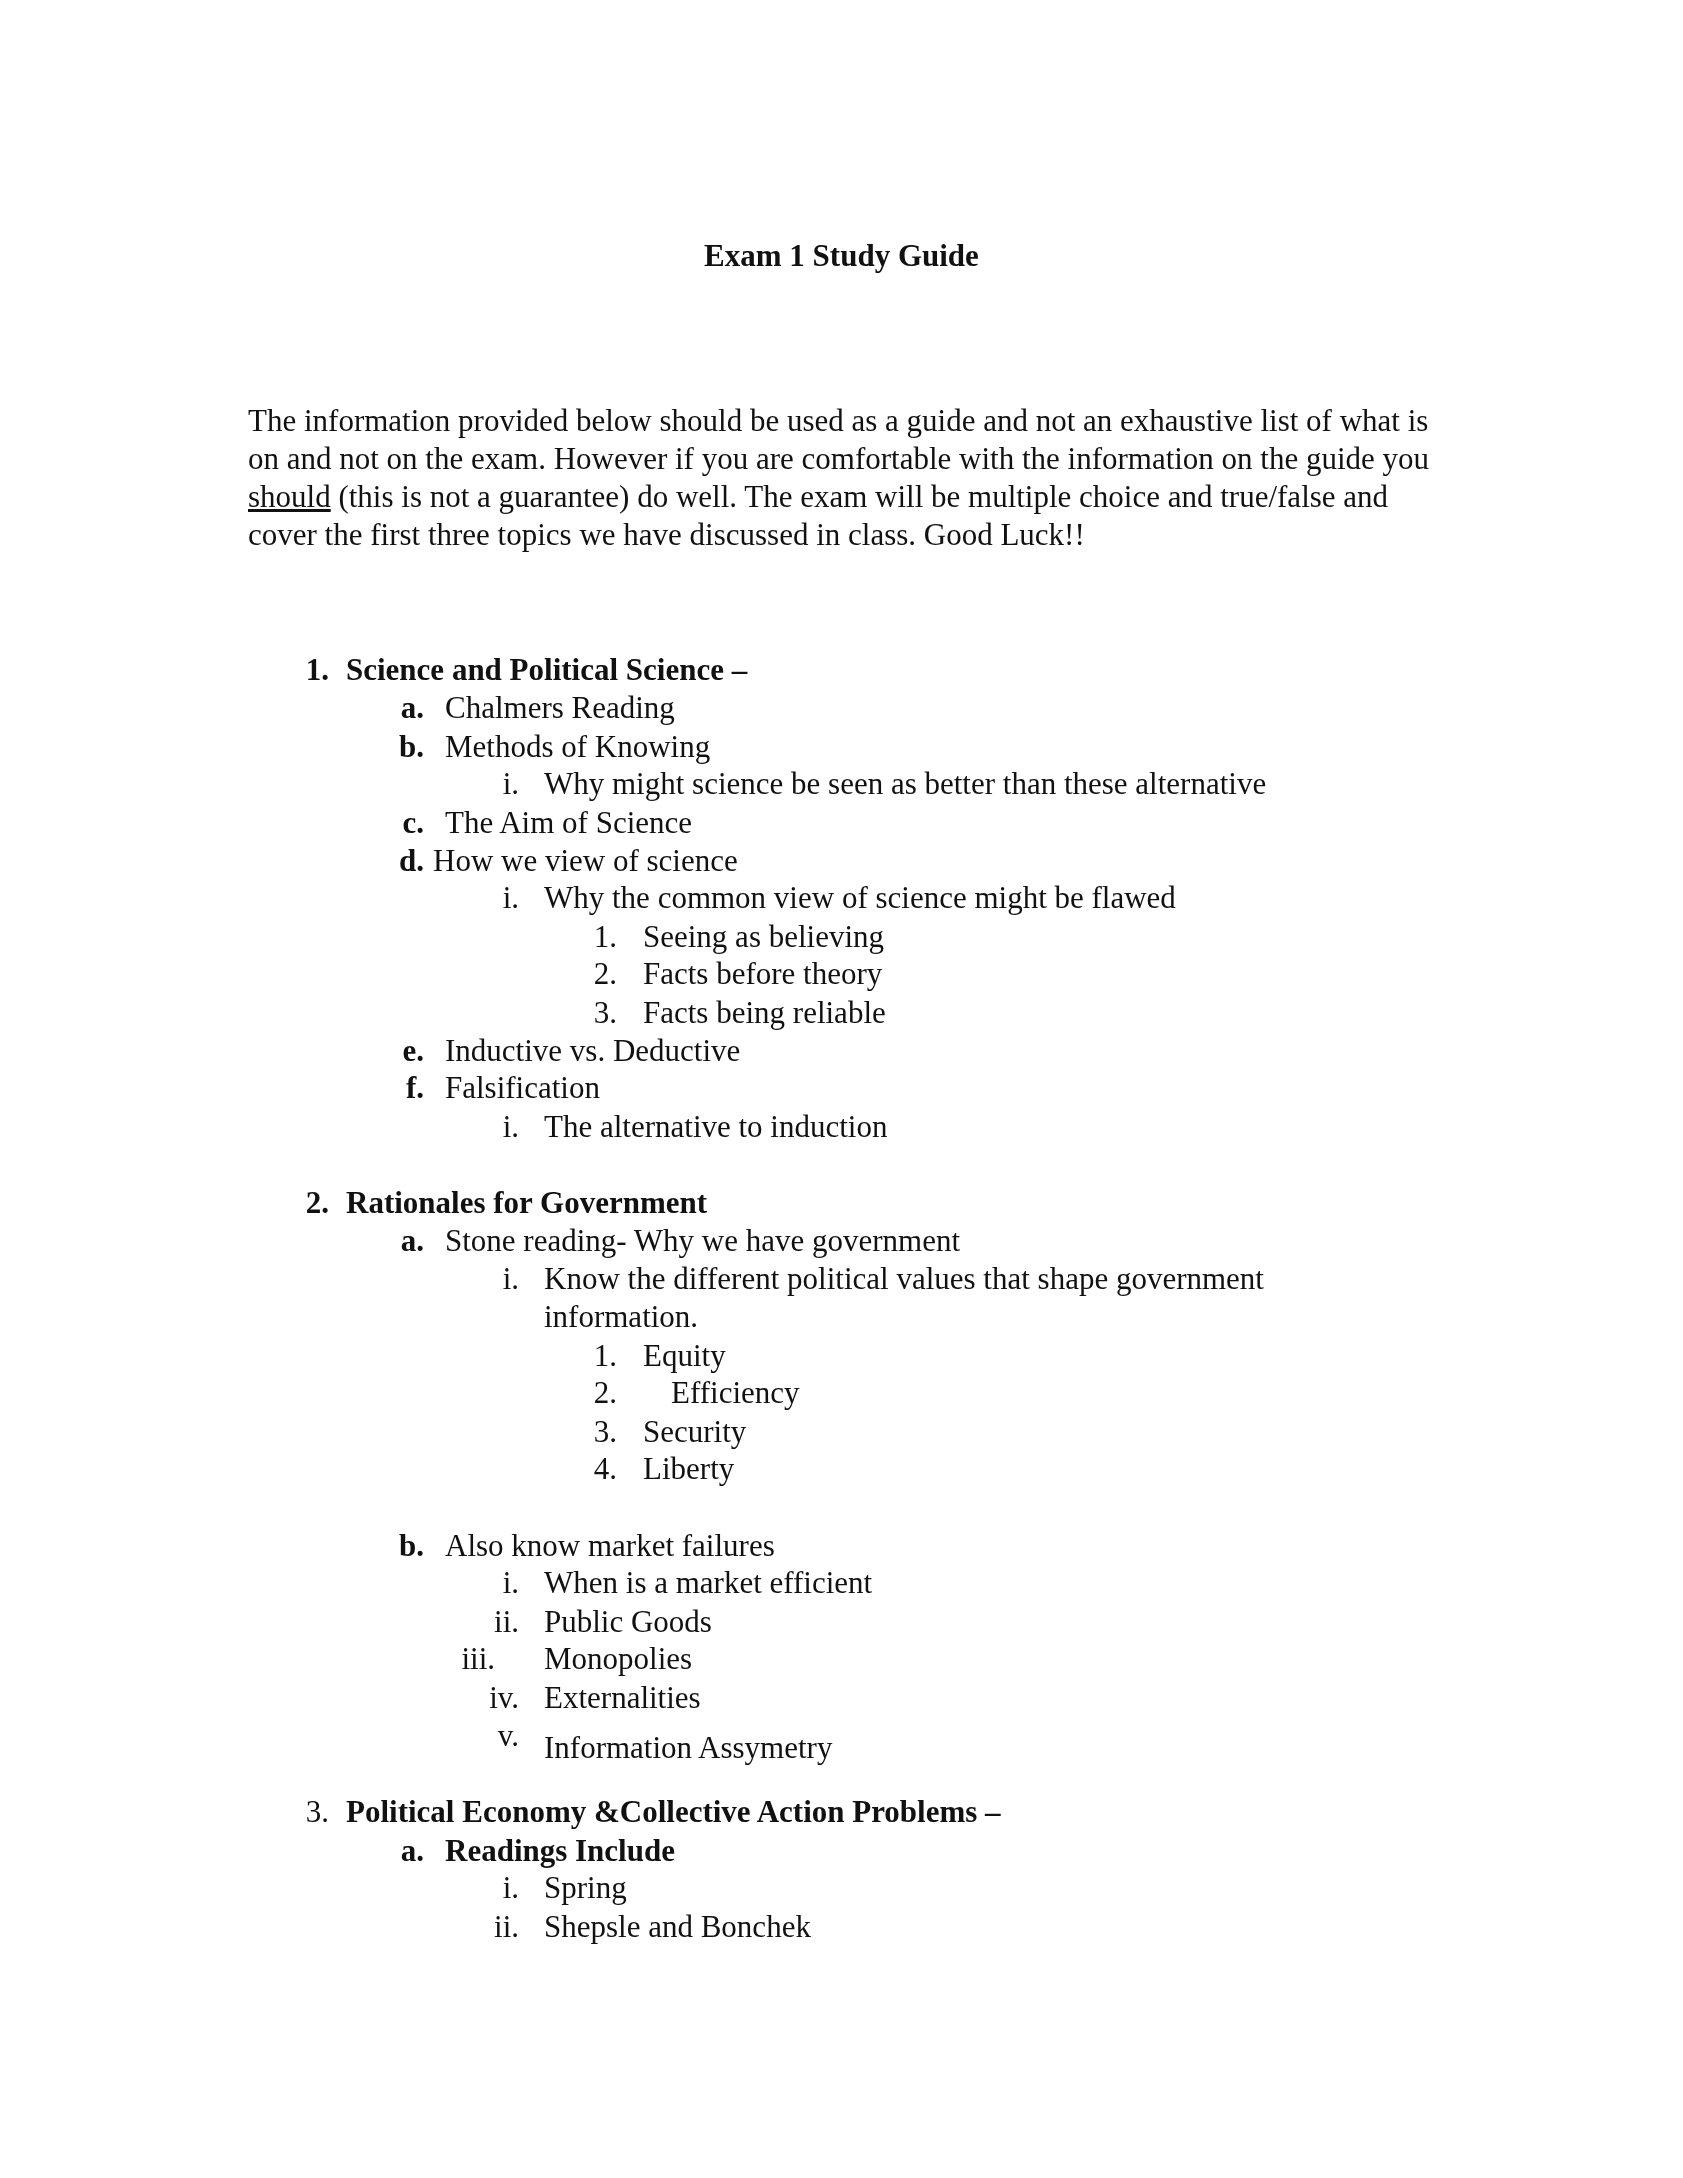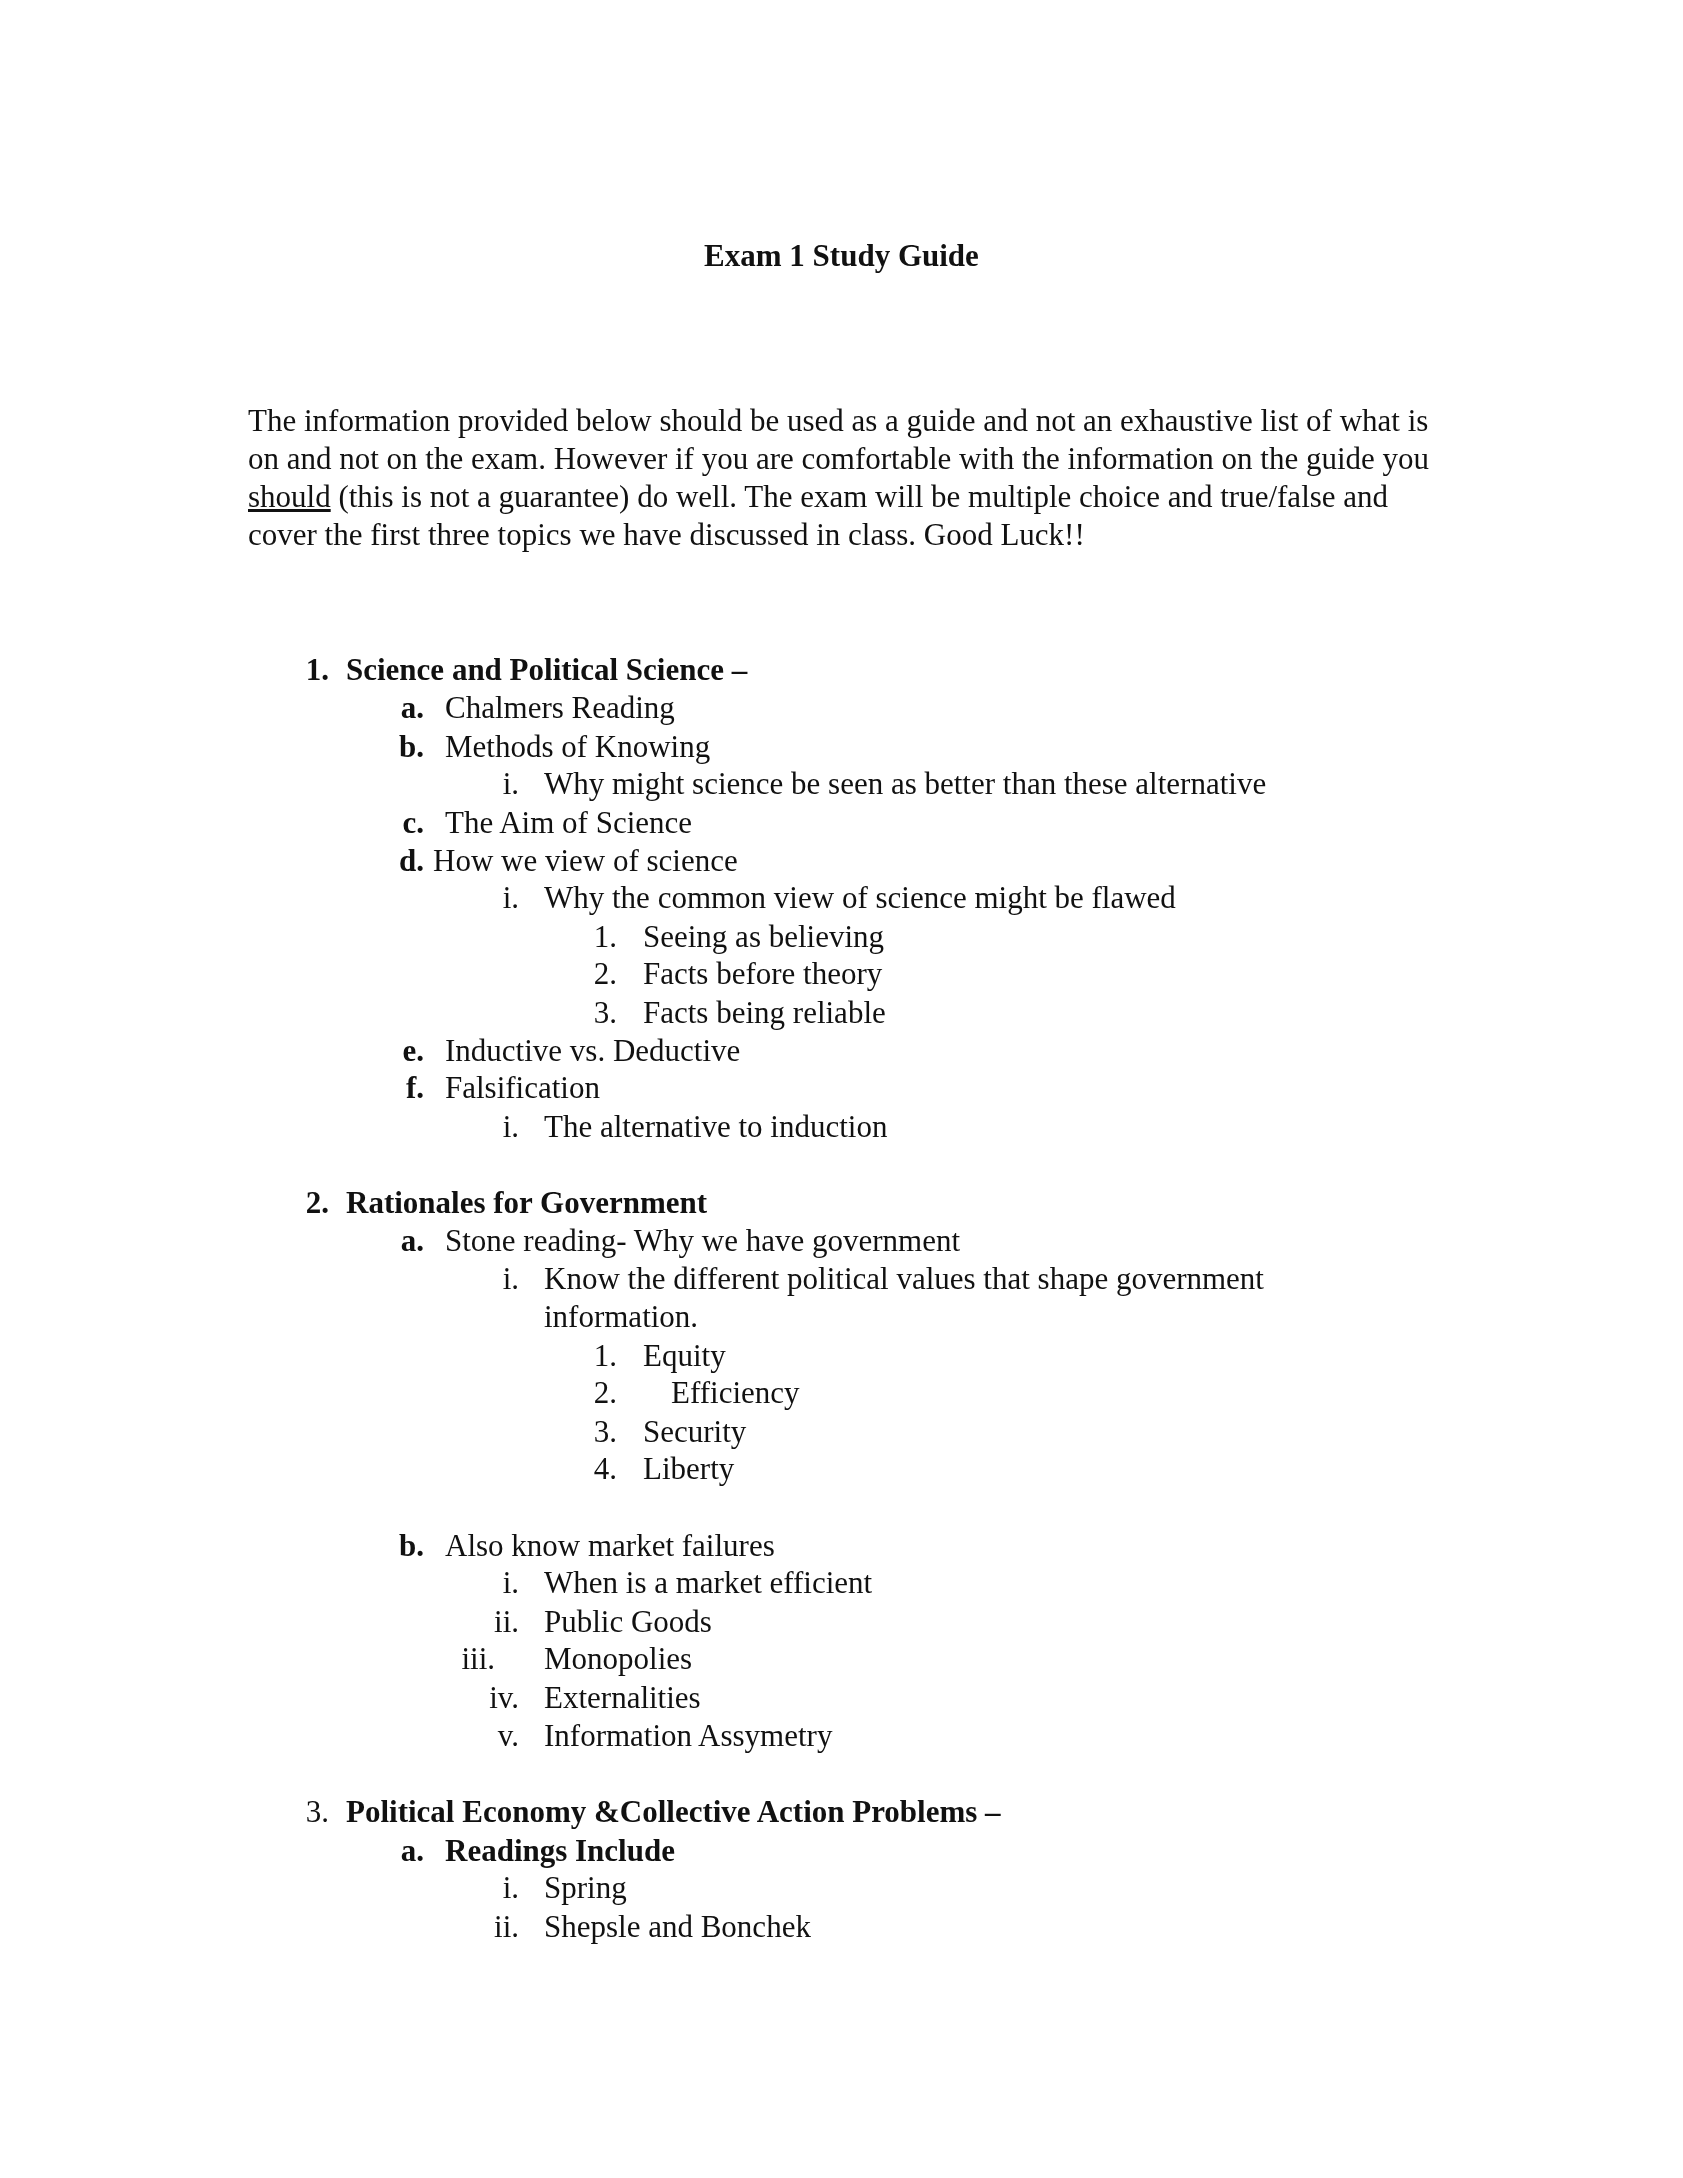--- a/index.html
+++ b/index.html
@@ -124,21 +124,21 @@
       <div class="row" style="top: 1640px; left: 0px; width: 1683px;">
         <span class="mk" style="right: 1188px;">iii.</span>
         <span class="tx" style="left: 544px;">Monopolies</span>
       </div>
       <div class="row" style="top: 1679px; left: 0px; width: 1683px;">
         <span class="mk" style="right: 1164px;">iv.</span>
         <span class="tx" style="left: 544px;">Externalities</span>
       </div>
       <div class="row" style="top: 1717px; left: 0px; width: 1683px;">
         <span class="mk" style="right: 1164px;">v.</span>
-        <span class="tx" style="left: 544px;">Information Assymetry</span>
+        <span class="tx" style="left: 544px; margin-top: 12px;">Information Assymetry</span>
       </div>
       <div class="row" style="top: 1793px; left: 0px; width: 1683px;">
         <span class="mk" style="right: 1354px;">3.</span>
         <span class="tx b" style="left: 346px;">Political Economy &amp;Collective Action Problems –</span>
       </div>
       <div class="row" style="top: 1832px; left: 0px; width: 1683px;">
         <span class="mk b" style="right: 1259px;">a.</span>
         <span class="tx b" style="left: 445px;">Readings Include</span>
       </div>
       <div class="row" style="top: 1869px; left: 0px; width: 1683px;">

